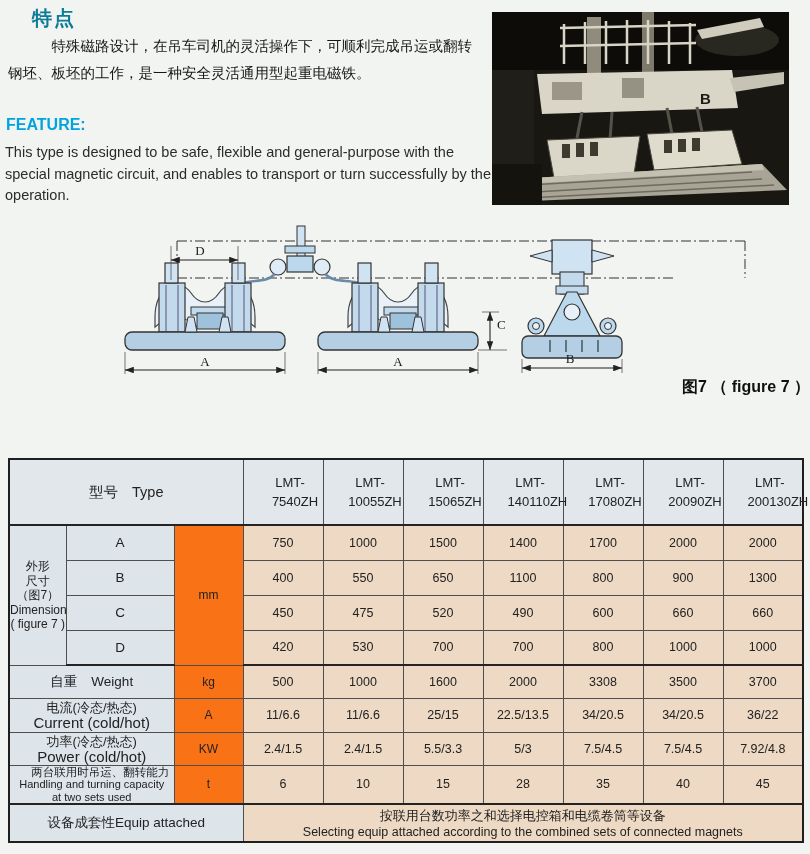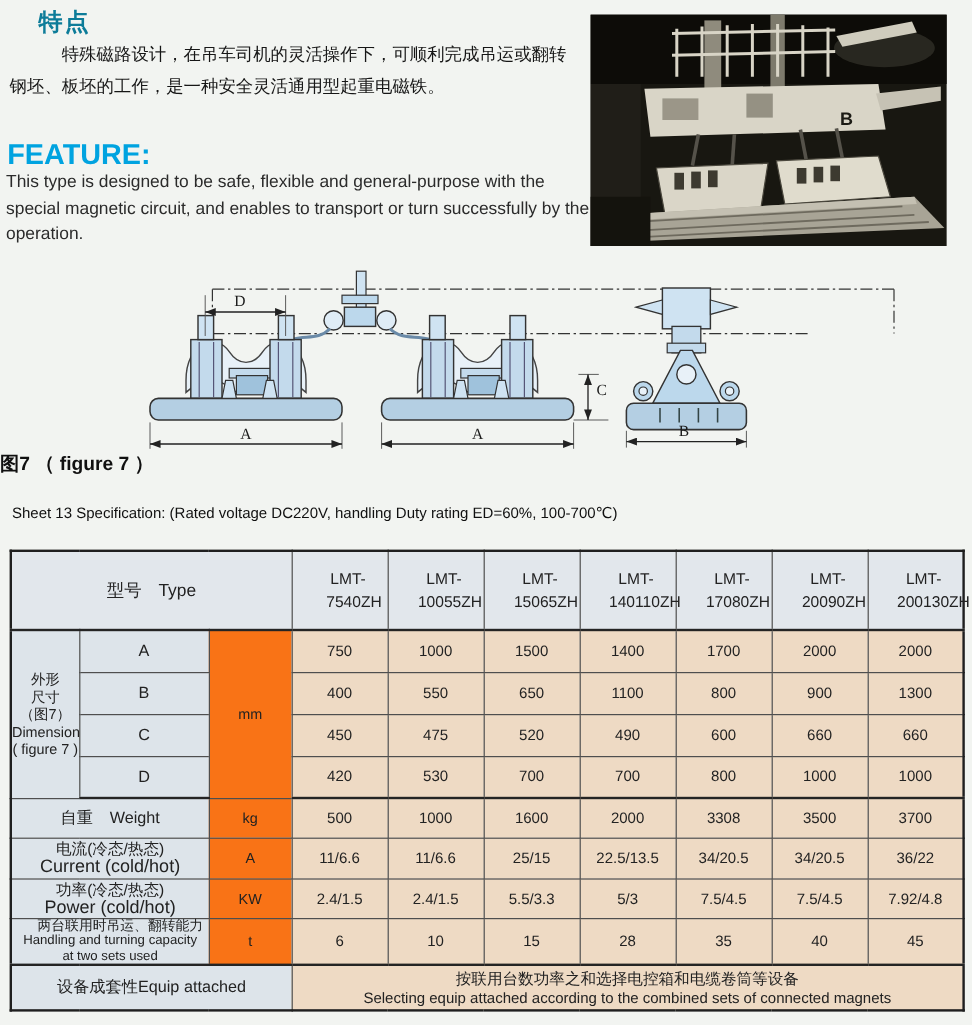--- a/index.html
+++ b/index.html
@@ -3,25 +3,25 @@
 <meta charset="utf-8">
 <style>
   html,body{margin:0;padding:0;}
   body{
     width:810px;height:854px;position:relative;overflow:hidden;
     background:#f2f4f1;
     font-family:"Liberation Sans","DejaVu Sans",sans-serif;
   }
   .cn-heading{position:absolute;left:32px;top:5px;font-size:20px;font-weight:bold;color:#0d7c99;letter-spacing:2px;}
   .cn-body{position:absolute;left:8px;top:33px;width:464px;font-size:14.5px;line-height:27px;color:#161616;text-indent:3em;}
-  .en-heading{position:absolute;left:6px;top:116px;font-size:24px;font-weight:bold;color:#00a3e0;}
+  .en-heading{position:absolute;left:6px;top:116px;font-size:16px;font-weight:bold;color:#00a3e0;}
   .en-body{position:absolute;left:5px;top:142px;width:489px;font-size:14.5px;line-height:21.5px;color:#2b2b2b;}
   .photo{position:absolute;left:492px;top:12px;width:297px;height:193px;}
   .diagram{position:absolute;left:85px;top:222px;width:720px;height:155px;}
-  .fig-caption{position:absolute;left:0;top:377px;width:810px;text-align:left;font-size:16px;font-weight:bold;color:#101010;}
+  .fig-caption{position:absolute;left:0;top:377px;width:810px;text-align:right;font-size:16px;font-weight:bold;color:#101010;}
   .tbl-caption{position:absolute;left:10px;top:420px;line-height:16px;color:#101010;}
   .tbl-caption .cn{display:block;font-size:12.5px;font-weight:bold;}
   .tbl-caption .en{display:block;font-size:12.5px;}
 
   table.spec{position:absolute;left:8px;top:458px;width:794px;border-collapse:collapse;table-layout:fixed;border:2px solid #1f1f1f;}
   table.spec td{border:1px solid #4e4e4e;text-align:center;vertical-align:middle;padding:0;color:#222;}
   td.lbl{background:#dde4ea;}
   td.hd{background:#e2e7ec;}
   td.unit{background:#f97316;font-size:12px;color:#333;}
   td.data{background:#eedac4;font-size:12.5px;color:#3a3a3a;}
@@ -196,21 +196,20 @@
 
   <line x1="437" y1="137" x2="437" y2="151" stroke="#555" stroke-width="0.8"></line>
   <line x1="537" y1="137" x2="537" y2="151" stroke="#555" stroke-width="0.8"></line>
   <line x1="437" y1="146" x2="537" y2="146" stroke="#222" stroke-width="1.1" marker-start="url(#arr)" marker-end="url(#arr)"></line>
   <text x="485" y="141" text-anchor="middle" class="dimtext">B</text>
 </svg>
 
 <div class="fig-caption">图7 （ figure 7 ）</div>
 
 <div class="tbl-caption">
-  <span class="en">Sheet 13 Specification:  (Rated voltage DC220V, handling Duty rating ED=60%, 100-700℃)</span>
 </div>
 
 <table class="spec">
   <colgroup>
     <col style="width:57px">
       <col style="width:108px">
       <col style="width:69px">
     <col style="width:80px">
       <col style="width:80px">
       <col style="width:80px">

